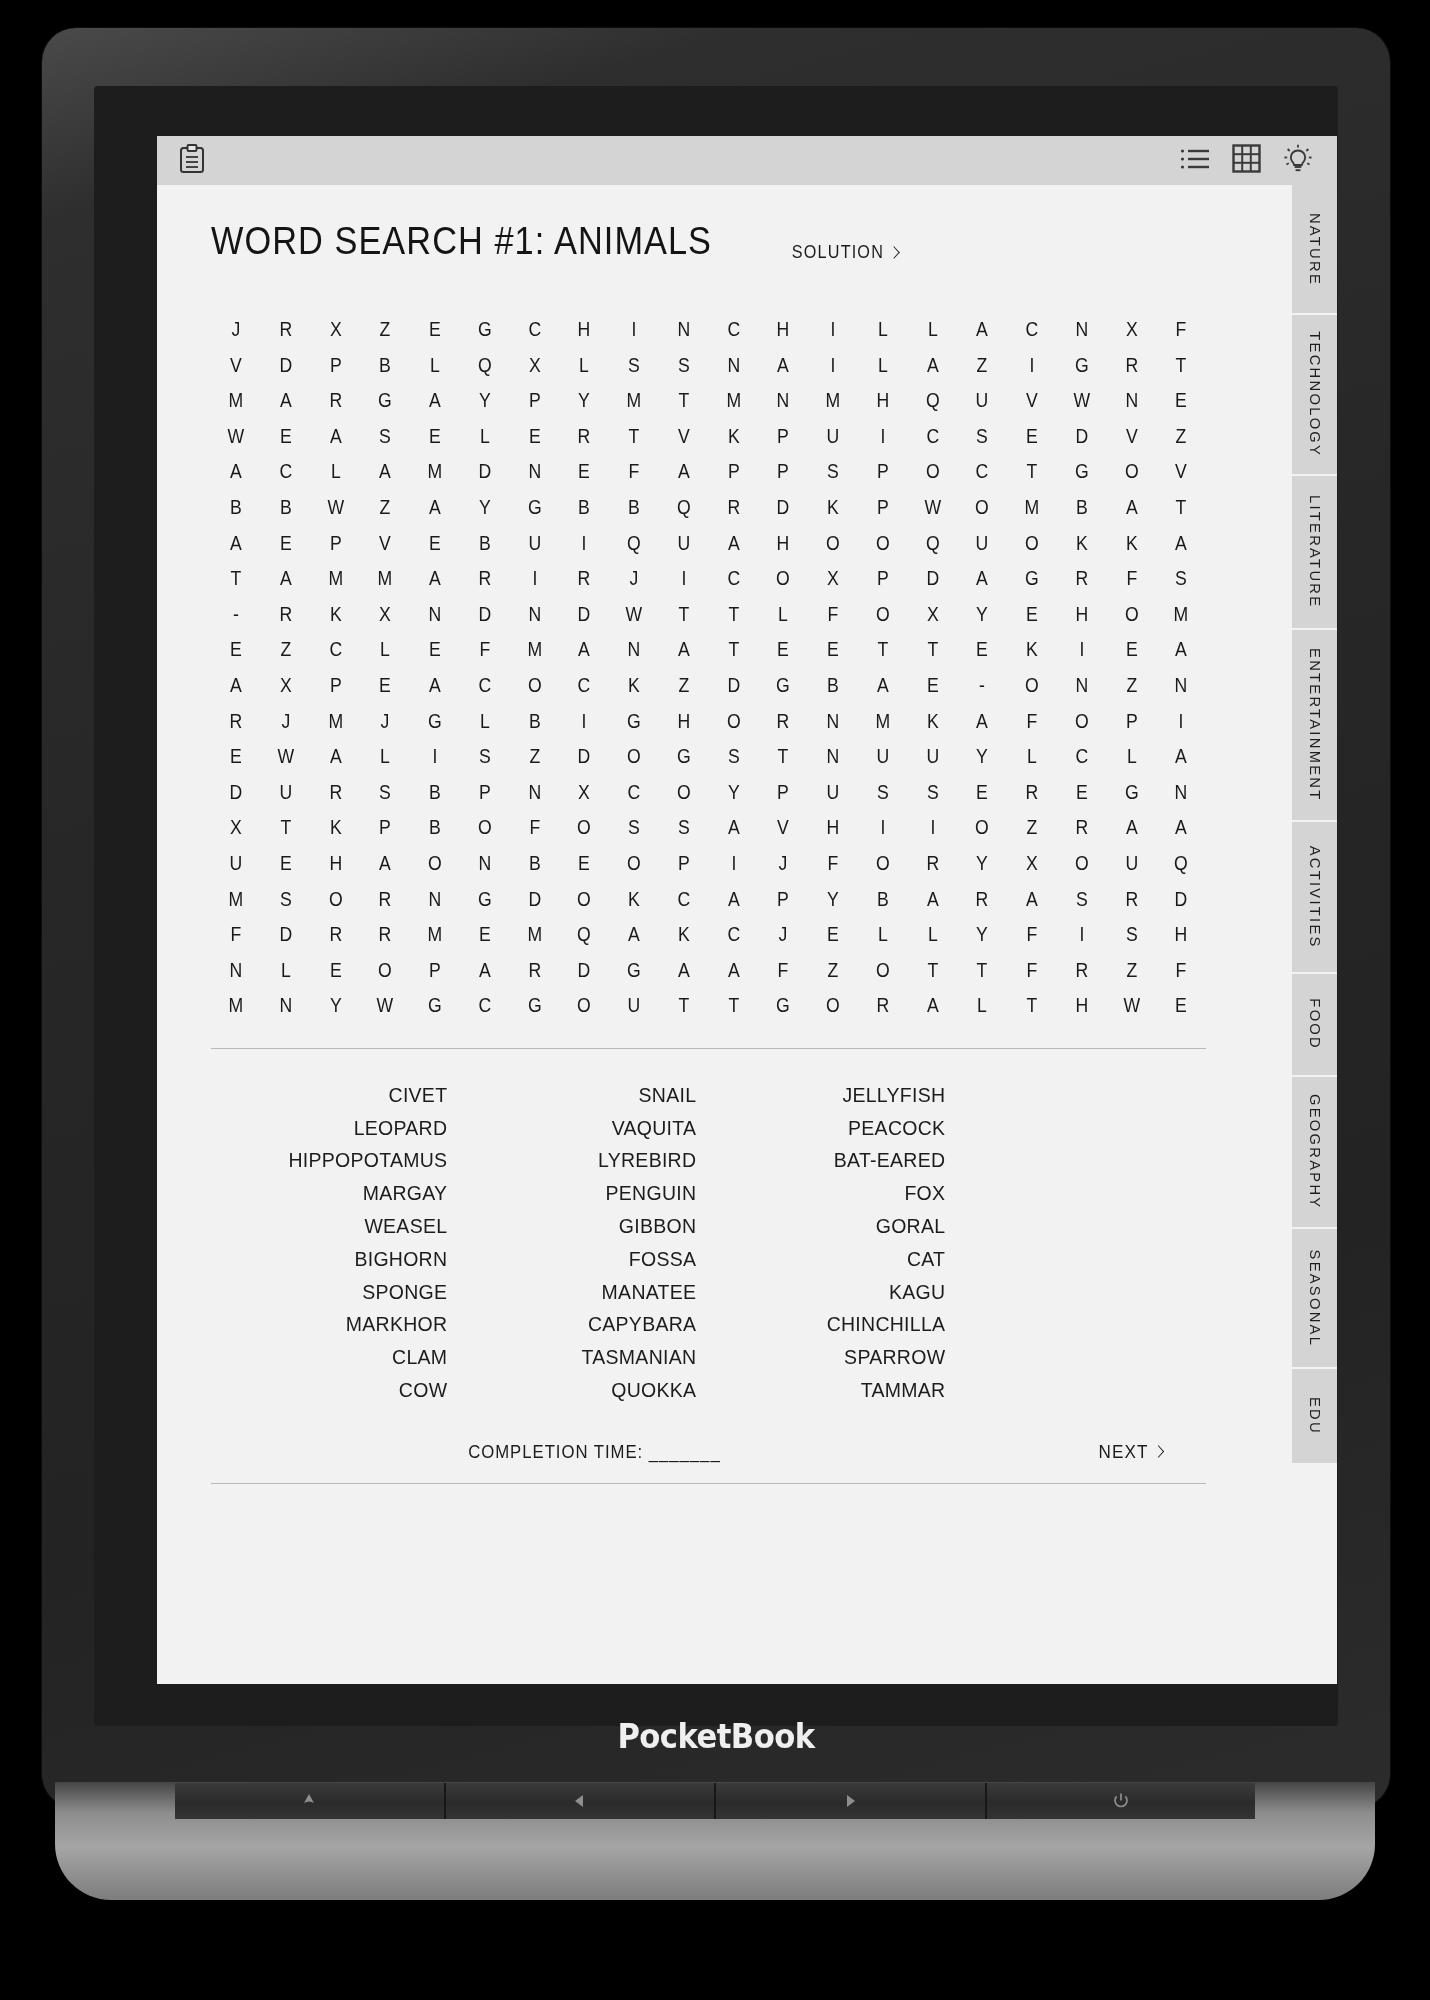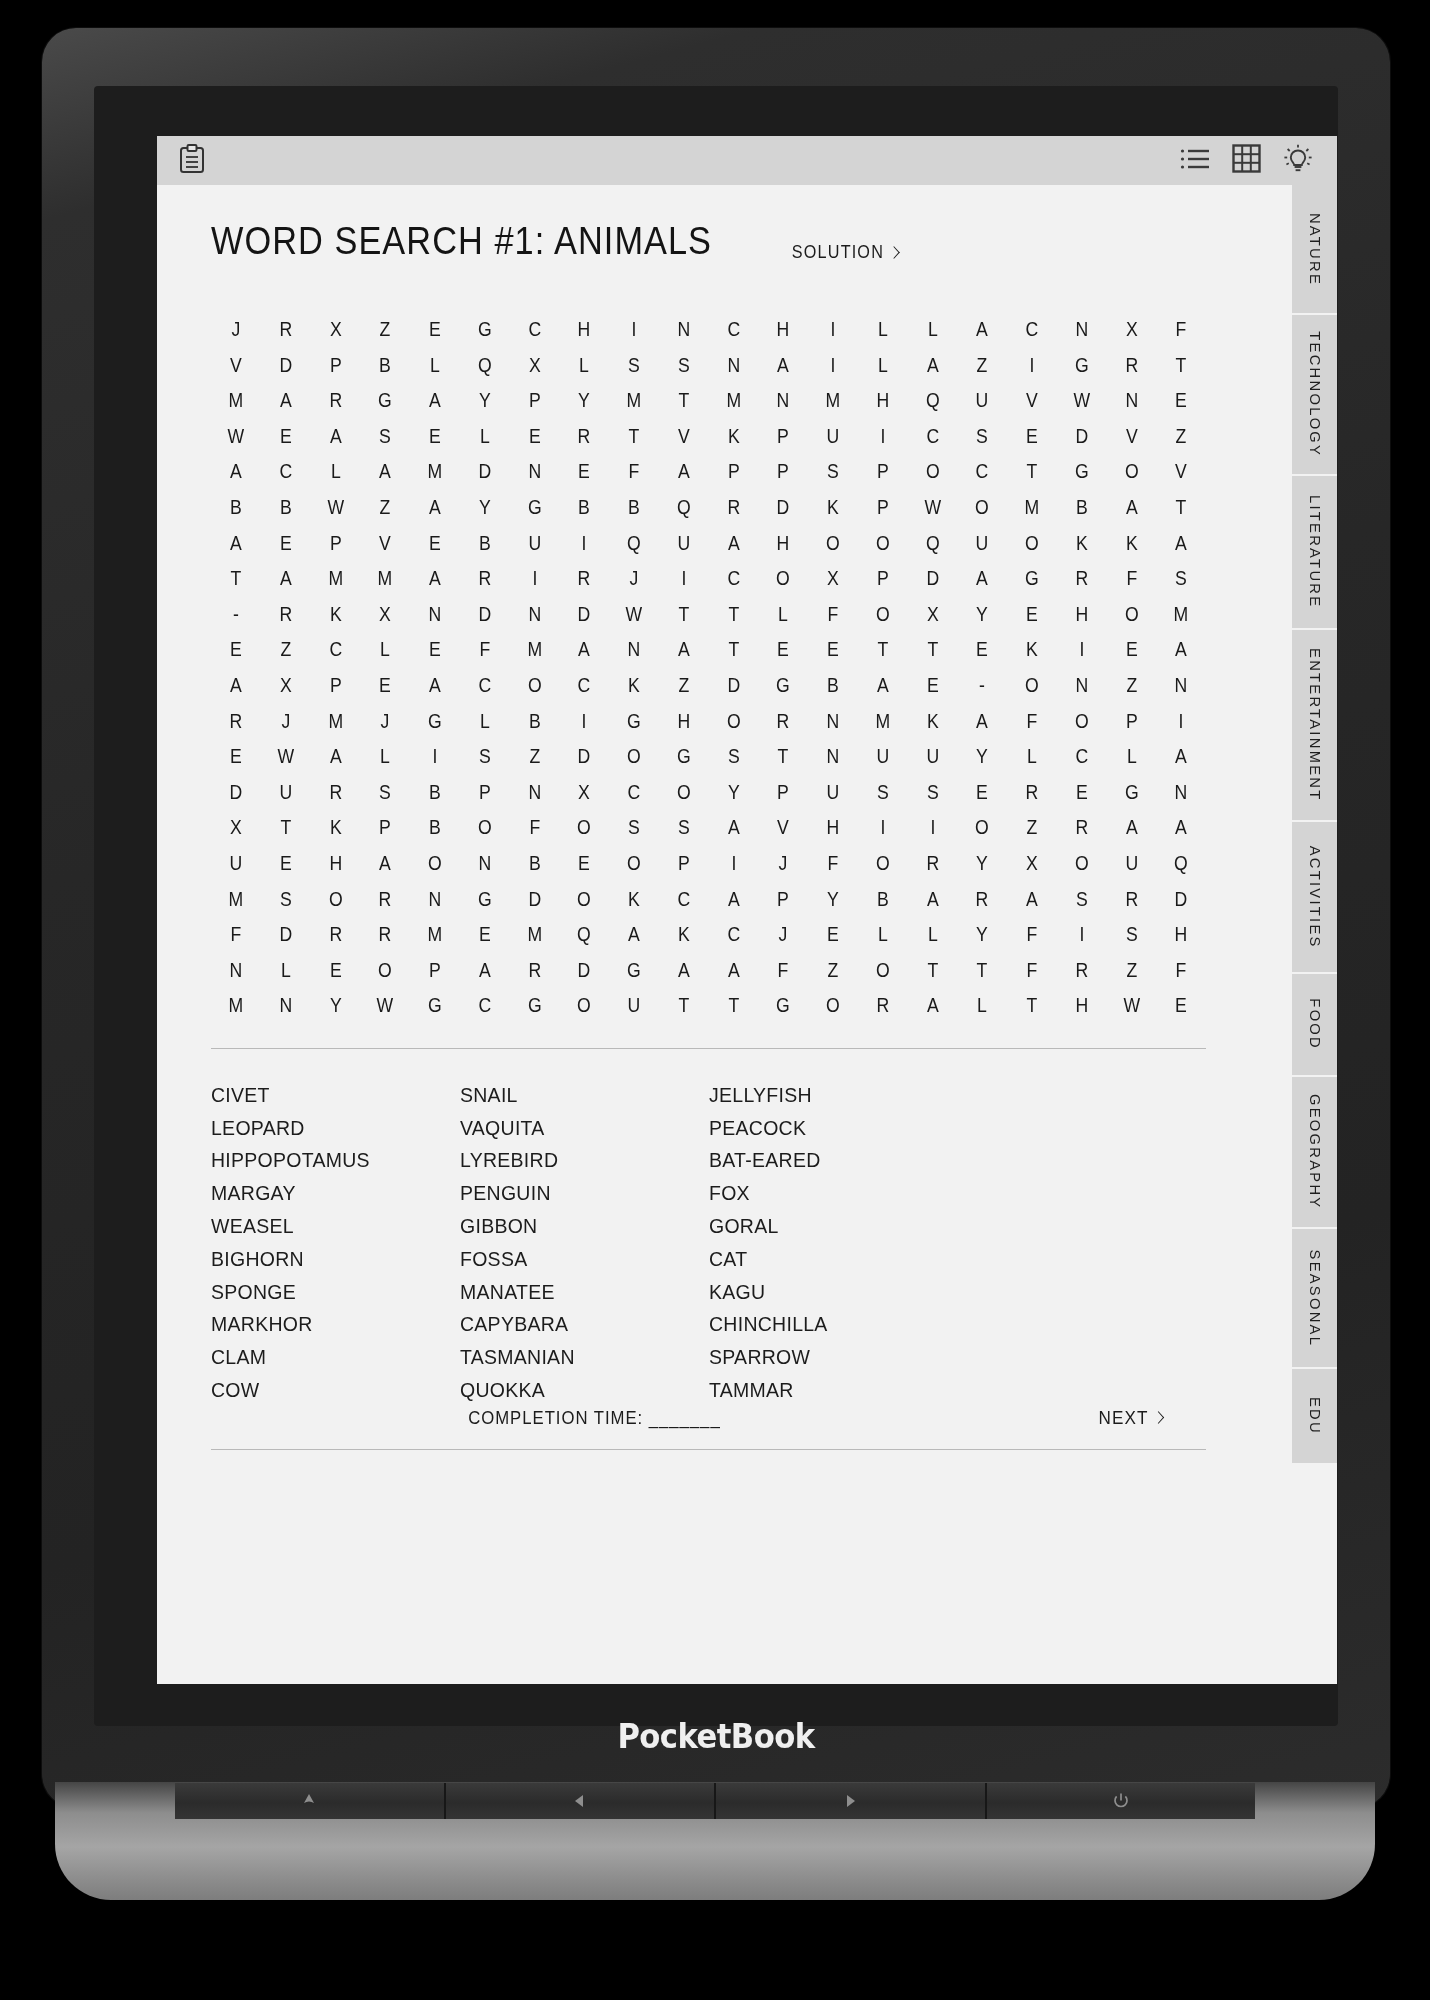--- a/index.html
+++ b/index.html
@@ -122,34 +122,35 @@
     margin-top: 25px;
   }
 
   
   #word-list {
     margin-top: 30px;
     display: grid;
     grid-template-columns: repeat(4, 1fr);
     column-gap: 0;
   }
-  .word-col { display: flex; flex-direction: column; }
+  .word-col { display: flex; flex-direction: column; text-align: right; }
   .word-item {
     font-size: 20.5px;
     font-weight: 300;
     color: #1c1c1c;
     line-height: 32.8px;
     letter-spacing: .3px;
     transform: scaleX(.95);
     transform-origin: left center;
     cursor: pointer;
   }
 
   
   #page-footer {
+    margin-top: 34px;
     display: flex; align-items: flex-end;
     justify-content: space-between;
     padding: 0 40px 0 0;
     gap: 12px;
   }
   #completion-time {
     font-size: 19px;
     letter-spacing: 1.1px;
     color: #1c1c1c;
     transform: scaleX(.88);

